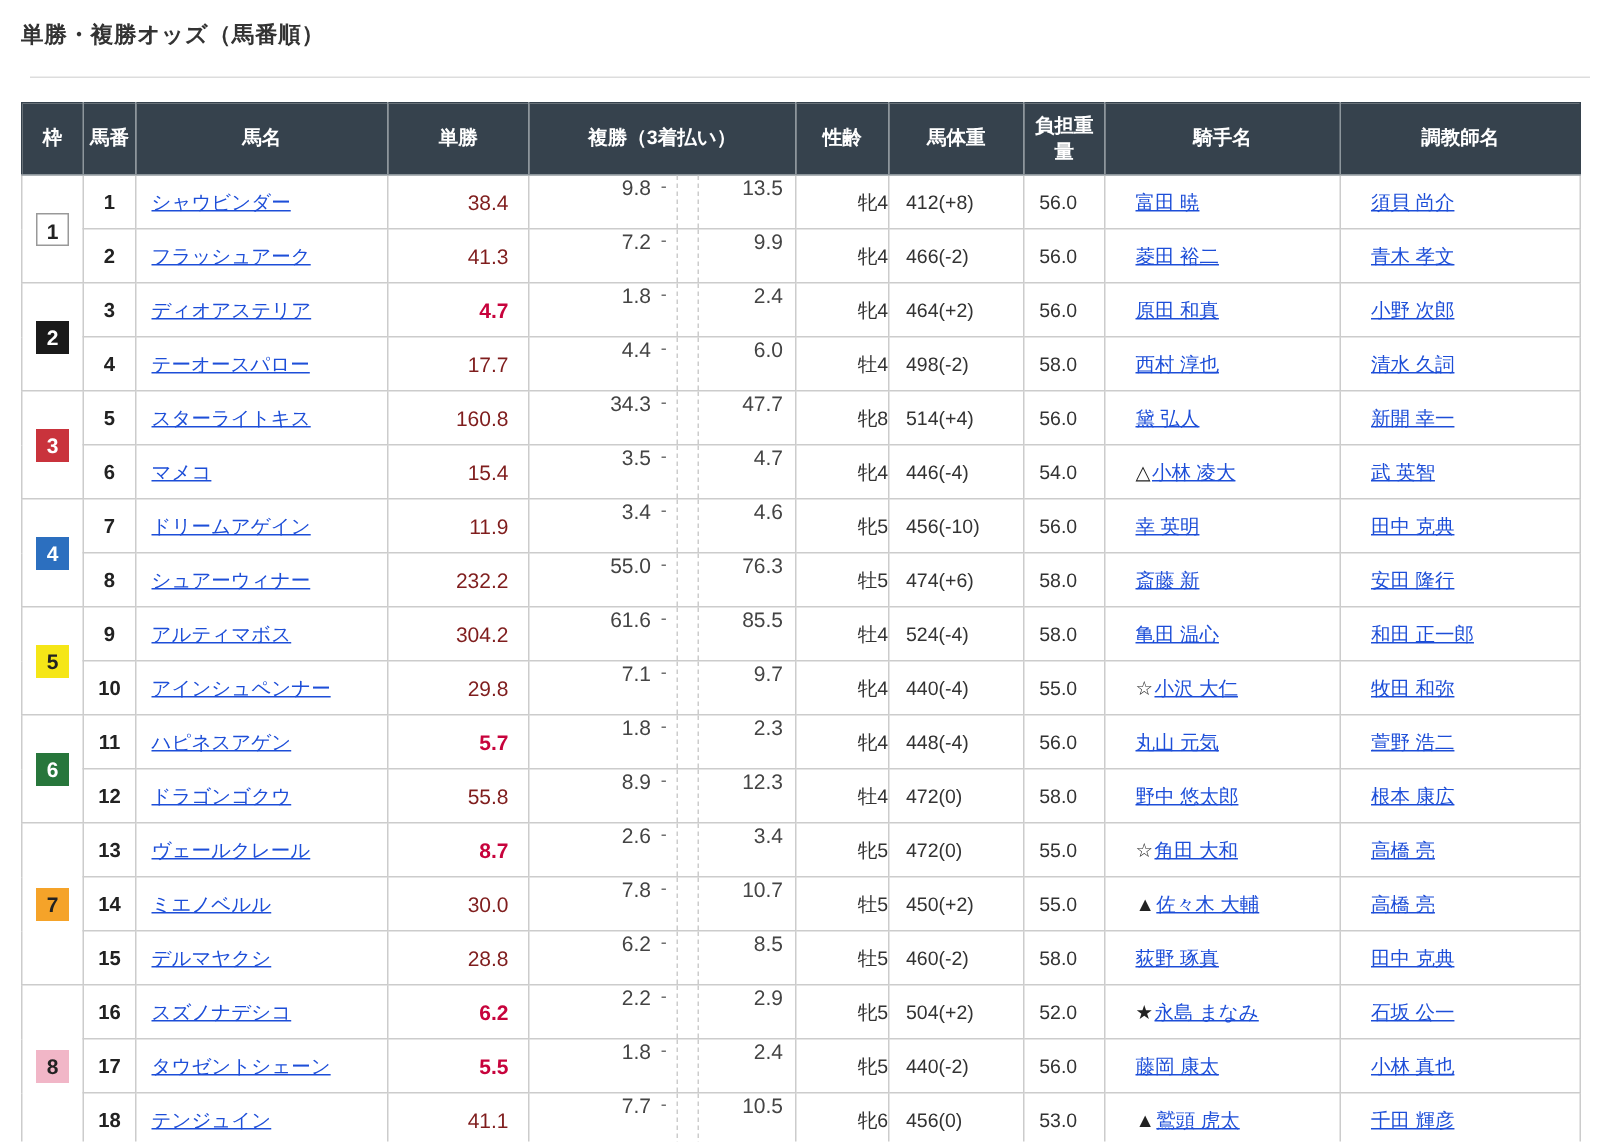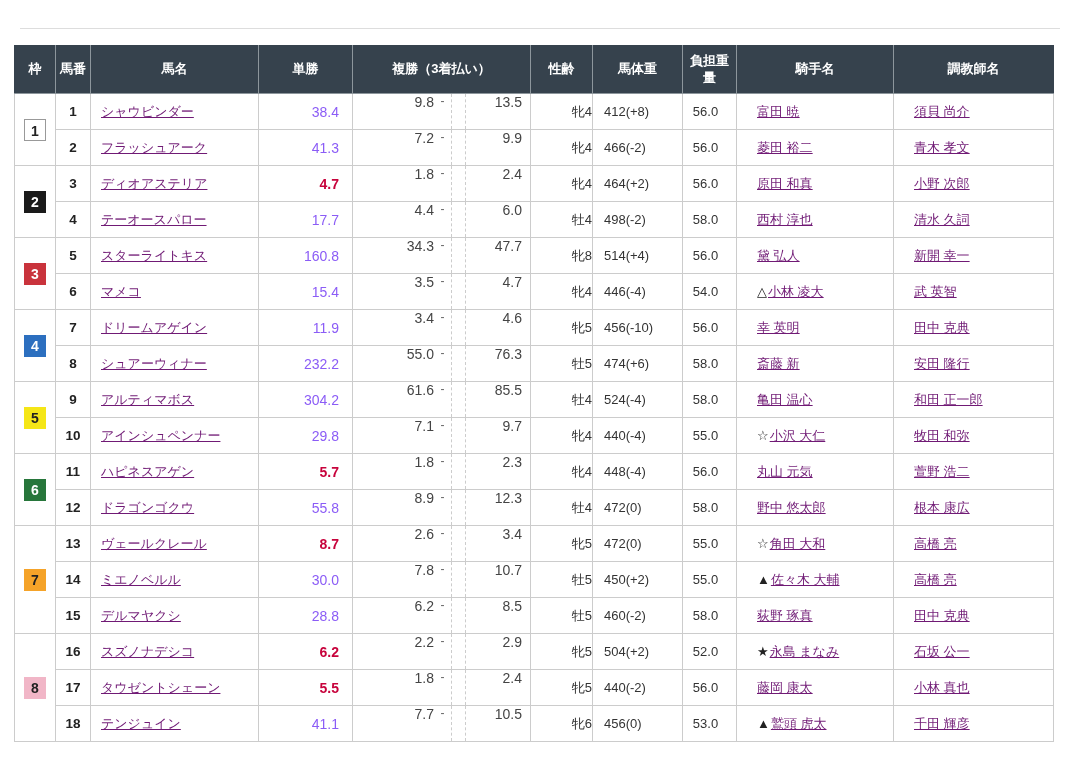--- a/index.html
+++ b/index.html
@@ -52,38 +52,39 @@
   tbody tr.group-start td{border-top-color:#b9b9b9}
 
   .cell-frame{text-align:center}
   .badge{
     display:inline-block;width:22px;height:22px;line-height:22px;
     text-align:center;font-weight:bold;font-size:14px;
     box-sizing:border-box;
   }
   .cell-num{text-align:center;font-weight:bold;color:#222;font-size:13.5px}
   .cell-name{padding-left:10px}
-  .cell-win{text-align:right;padding-right:13px;font-size:14px;color:#8b5cf6}
+  .cell-win{text-align:right;padding-right:13px;font-size:14px;color:#7f1d1d}
   .cell-win.hot{color:#c7033c;font-weight:bold}
   .place{display:flex;height:35px;font-size:14px;color:#444}
   .p-low{flex:1;text-align:right}
   .p-dash{width:17px;text-align:center;color:#666;font-size:12px}
   .p-gap{width:13px;align-self:stretch;border-left:1px dashed #ccc;border-right:1px dashed #ccc}
   .p-high{width:56px;text-align:right;padding-right:8px}
   .cell-sexage{text-align:right}
   .cell-weight{padding-left:11px}
   .cell-load{text-align:center;padding-right:8px}
   .cell-jockey,.cell-trainer{padding-left:20px}
   .jockey-mark{color:#222;text-decoration:none;margin-right:1px}
-  a.tbl-link{color:#701a75;}
+  a.tbl-link{color:#1d4ed8;}
 </style>
 </head>
 <body>
 
 <div class="page">
+  <h1 class="page-title">単勝・複勝オッズ（馬番順）</h1>
   <hr class="title-divider">
 
   <table class="odds">
     <colgroup>
       <col class="c-frame">
         <col class="c-num">
         <col class="c-name">
         <col class="c-win">
       <col class="c-place">
         <col class="c-sexage">

